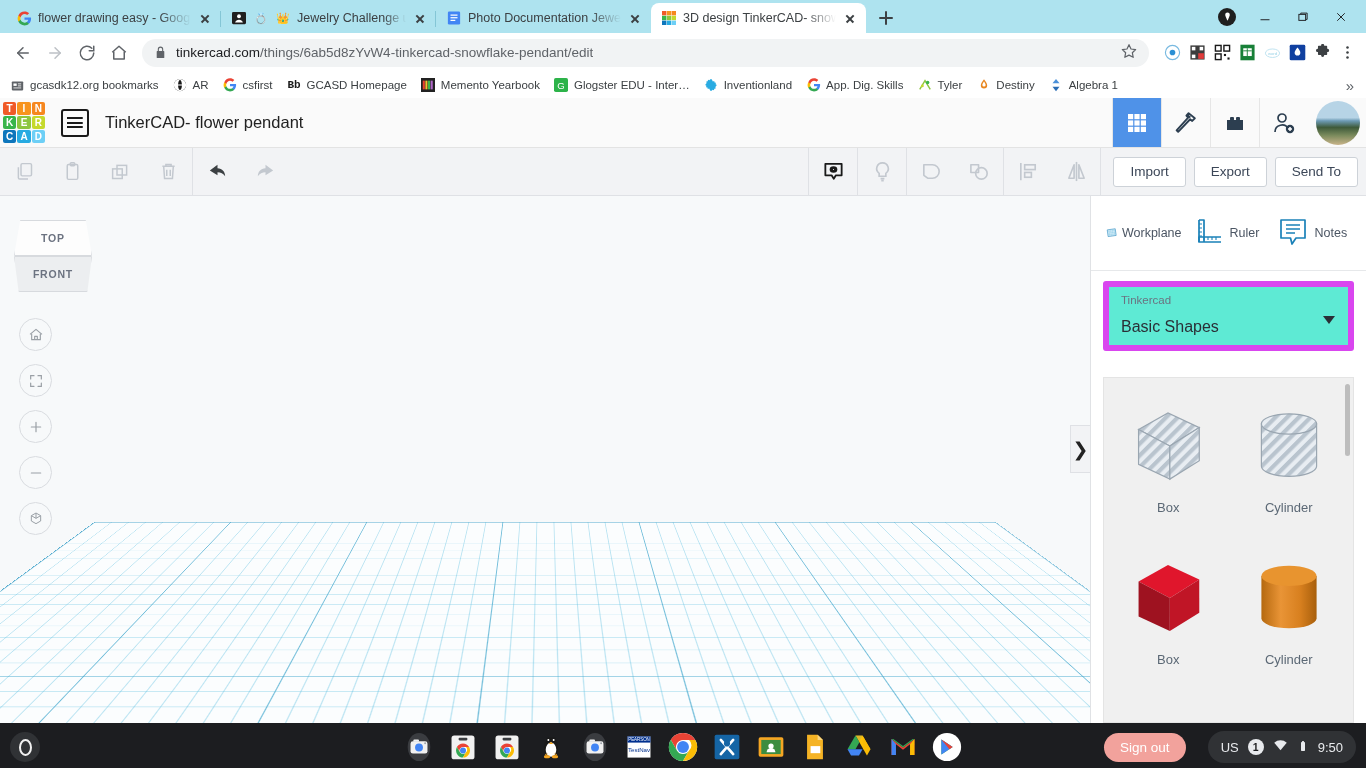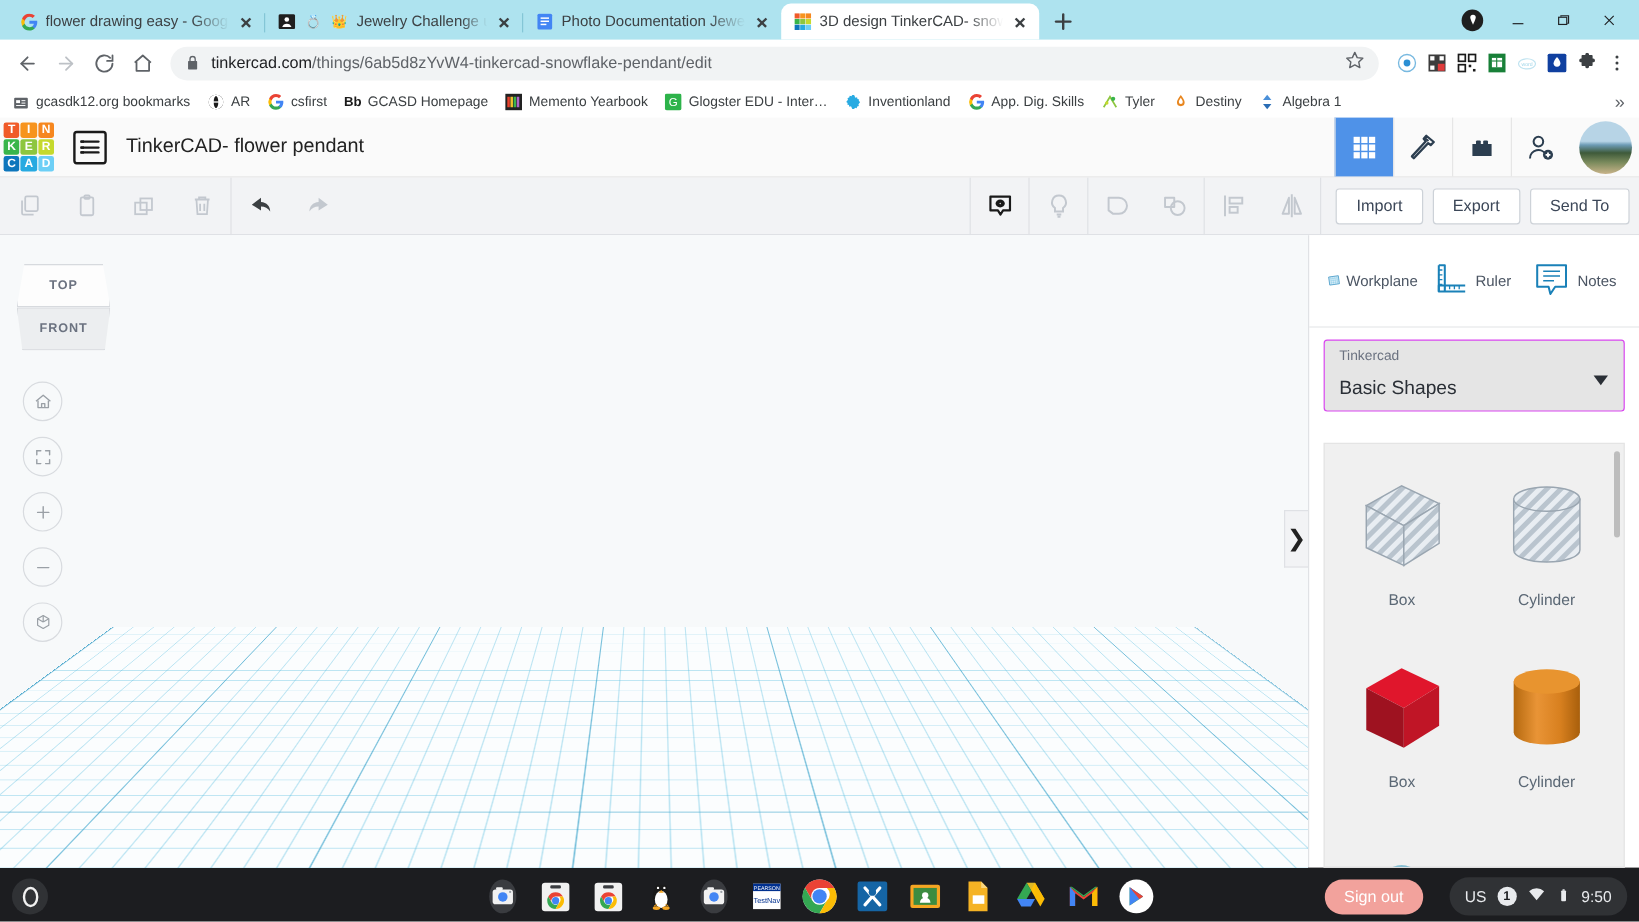--- a/index.html
+++ b/index.html
@@ -159,21 +159,21 @@
                  display:flex; align-items:center; justify-content:space-between; padding:0 7px 0 10px; gap:10px; }
   .caret-up { width:0;height:0;border-left:4px solid transparent;border-right:4px solid transparent;border-bottom:5px solid #6b7280; }
 
   
   .shapes-panel { width:276px; flex:0 0 276px; background:#fff; border-left:1px solid #e0e2e5; display:flex; flex-direction:column; }
   .tools-row { height:82px; display:flex; align-items:center; justify-content:space-around; border-bottom:1px solid #e6e8ea; padding:0 10px; }
   .tool { display:flex; flex-direction:row; align-items:center; gap:5px; width:76px; }
   .tool svg { width:34px; height:34px; }
   .tool span { font-size:12.5px; color:#4b5563; }
   .picker-wrap { padding:10px 12px 8px; }
-  .picker { border:1px solid #d946ef; border-radius:3px; background:#e5e5e5; padding:7px 12px 9px; position:relative; }
+  .picker { border:6px solid #d946ef; border-radius:3px; background:#5eead4; padding:7px 12px 9px; position:relative; }
   .picker .lbl { font-size:11.5px; color:#6b7280; }
   .picker .val { font-size:16px; color:#2a2f36; margin-top:12px; }
   .picker .tri { position:absolute; right:13px; top:50%; margin-top:0px; width:0;height:0;
                  border-left:6px solid transparent;border-right:6px solid transparent;border-top:8px solid #2a2f36; }
   .gallery { flex:1 1 auto; background:#f0f0f0; margin:18px 12px 0; border:1px solid #e4e4e4; border-top:1px solid #e4e4e4;
              position:relative; overflow:hidden; }
   .gallery-inner { display:grid; grid-template-columns:1fr 1fr; padding:14px 4px 0; }
   .shape-cell { display:flex; flex-direction:column; align-items:center; height:152px; justify-content:flex-start; }
   .shape-art { height:108px; width:100%; display:flex; align-items:center; justify-content:center; }
   .shape-cell span { font-size:13px; color:#5b6875; }
@@ -414,21 +414,21 @@
         <svg viewBox="0 0 24 24" width="14" height="14">
             <path fill="#4285F4" d="M22.5 12.2c0-.8-.1-1.4-.2-2H12v3.9h6a5 5 0 0 1-2.2 3.3v2.7h3.5c2-1.9 3.2-4.7 3.2-7.9z"></path>
             <path fill="#34A853" d="M12 23c3 0 5.4-1 7.2-2.7l-3.5-2.7c-1 .6-2.2 1-3.7 1-2.9 0-5.3-1.9-6.2-4.5H2.2v2.8A11 11 0 0 0 12 23z"></path>
             <path fill="#FBBC05" d="M5.8 14.1a6.6 6.6 0 0 1 0-4.2V7.1H2.2a11 11 0 0 0 0 9.8l3.6-2.8z"></path>
             <path fill="#EA4335" d="M12 4.8c1.6 0 3.1.6 4.3 1.7l3.1-3.1C17.4 1.6 15 .6 12 .6A11 11 0 0 0 2.2 7.1l3.6 2.8C6.7 7.3 9.1 4.8 12 4.8z"></path>
           </svg>
       </span>
       <span>csfirst</span>
     </div>
     <div class="bm">
-      <span class="bm-ico" style="font-weight:bold;font-size:11px;color:#1a1a1a;">Bb</span>
+      <span class="bm-ico" style="font-weight:bold;font-size:11px;color:#1a1a1a;font-family:Liberation Mono, monospace;">Bb</span>
       <span>GCASD Homepage</span>
     </div>
     <div class="bm">
       <span class="bm-ico">
         <svg viewBox="0 0 16 16" width="14" height="14">
             <rect width="16" height="16" fill="#222"></rect>
             <rect x="2" y="3" width="2.4" height="10" fill="#e8412c"></rect>
             <rect x="5" y="3" width="2.4" height="10" fill="#f2c12e"></rect>
             <rect x="8" y="3" width="2.4" height="10" fill="#3bb54a"></rect>
             <rect x="11" y="3" width="2.4" height="10" fill="#b066c9"></rect>

